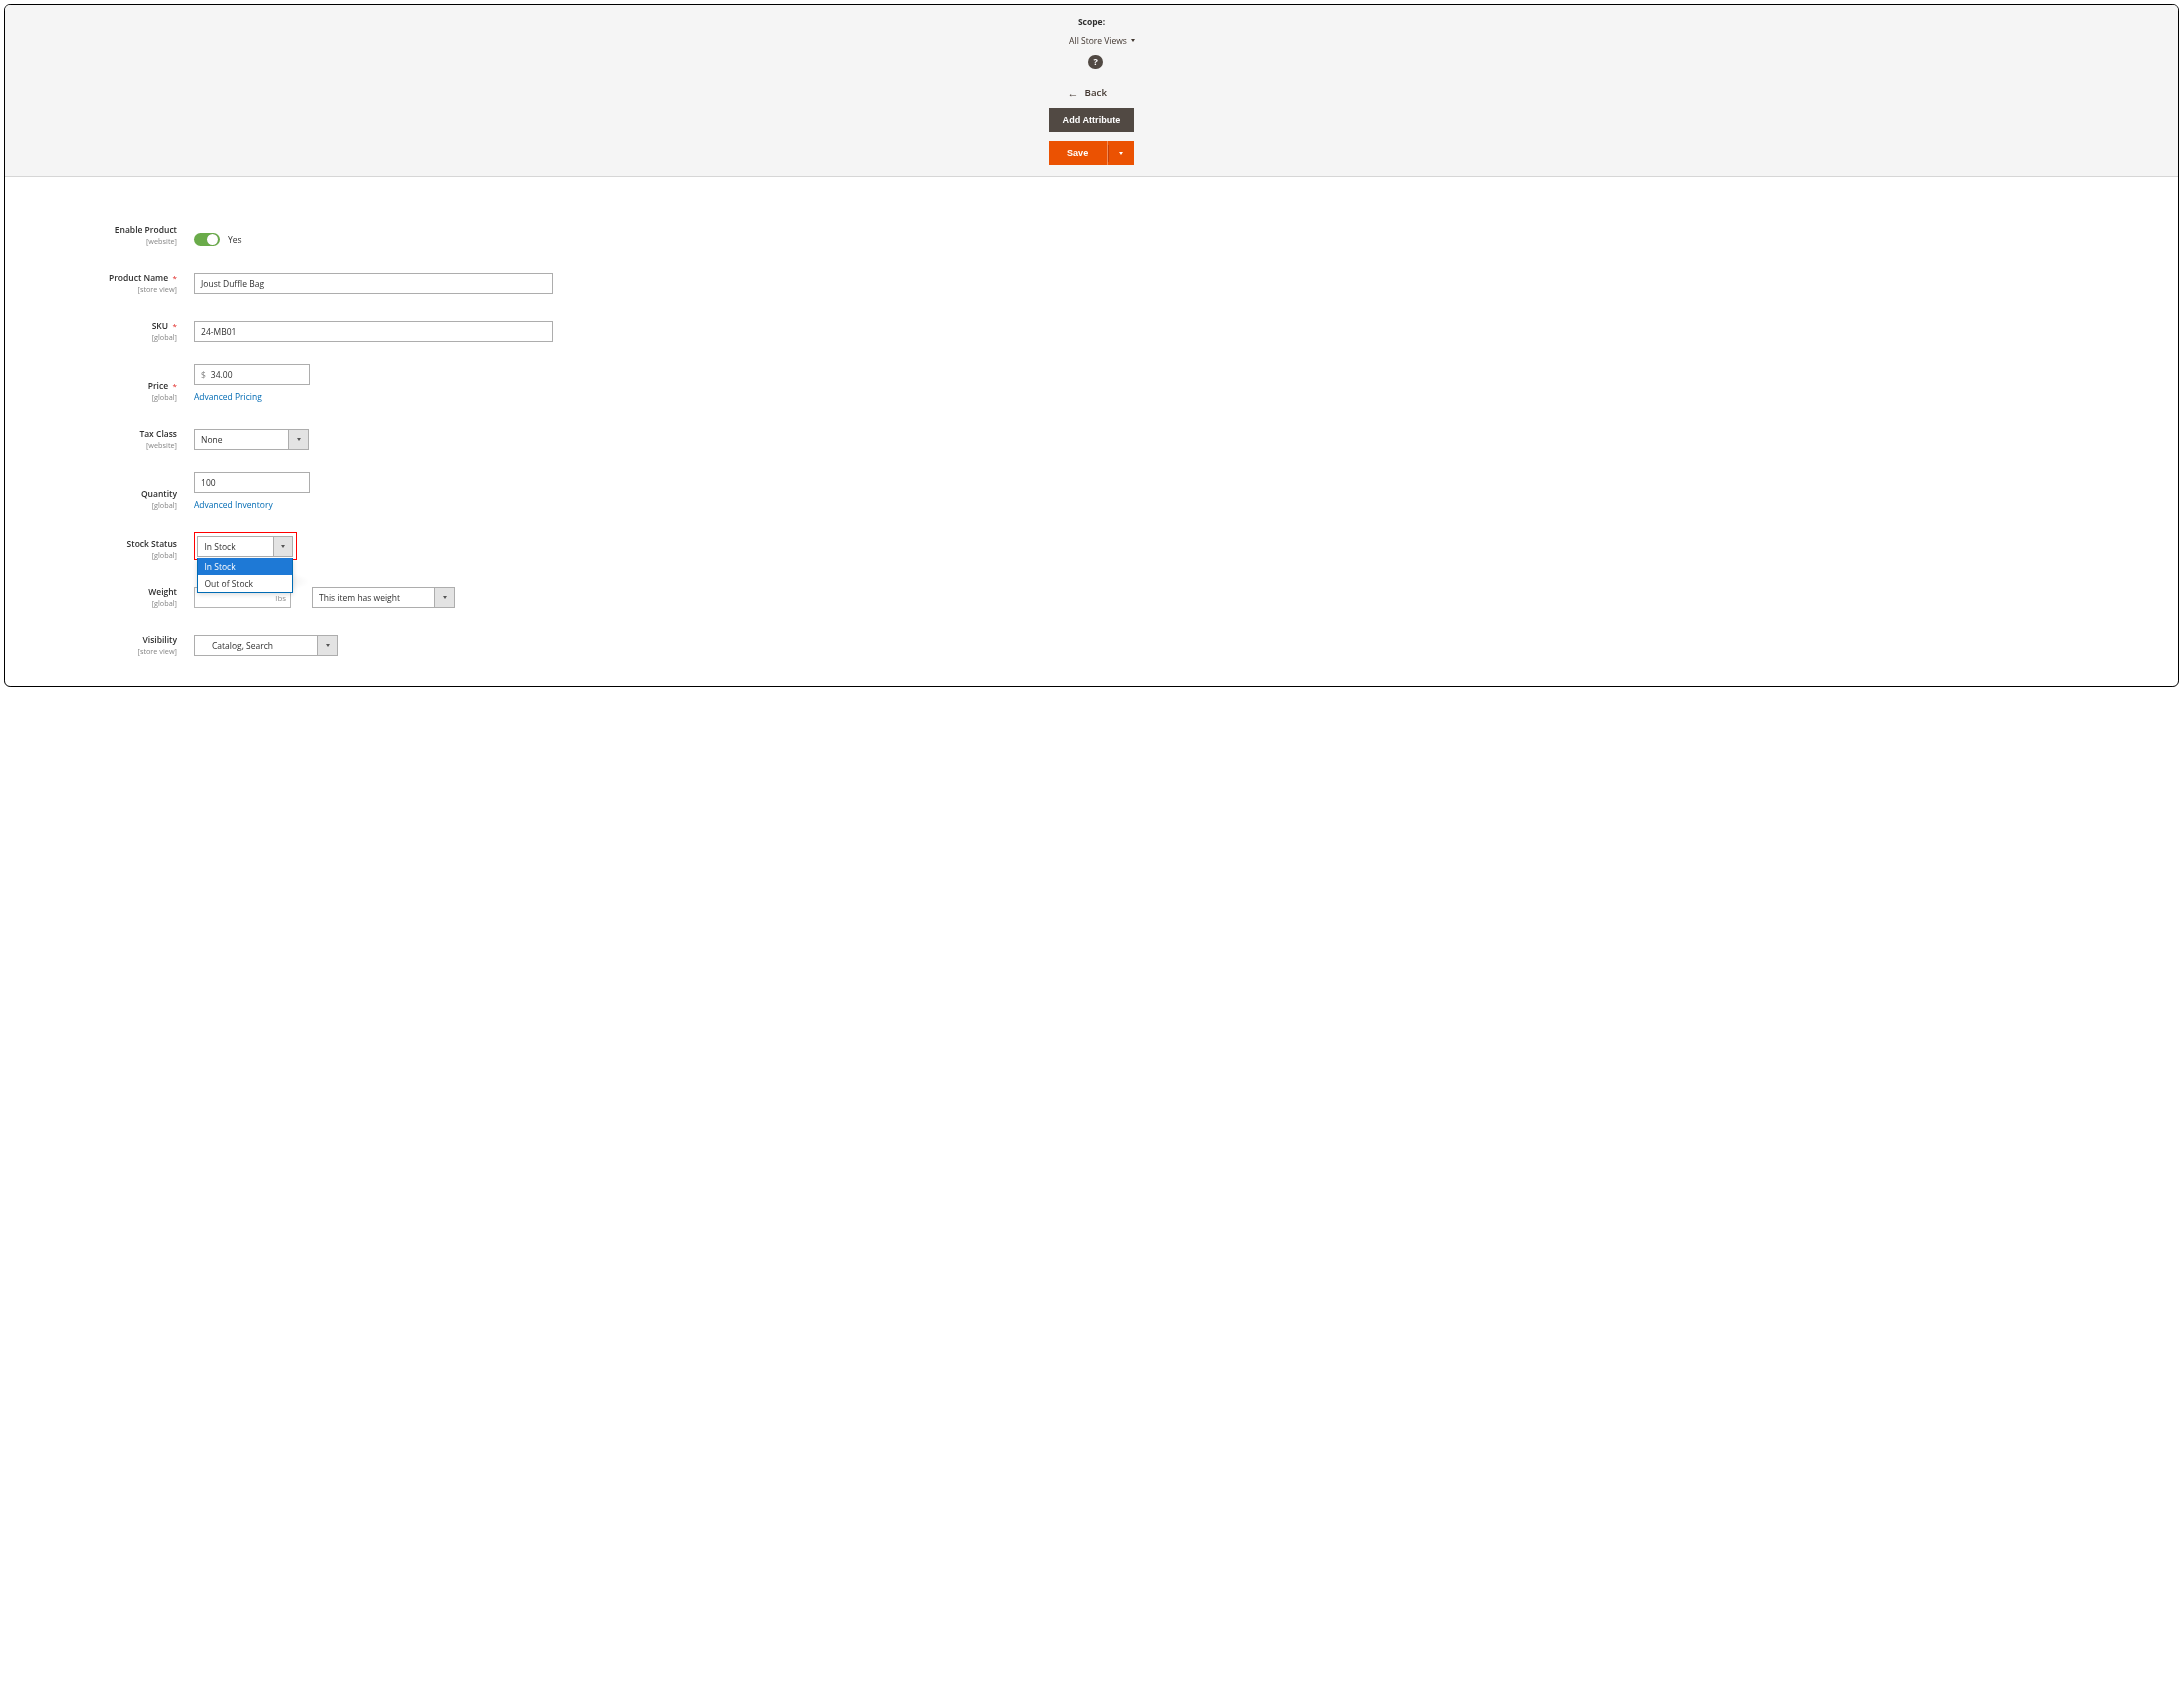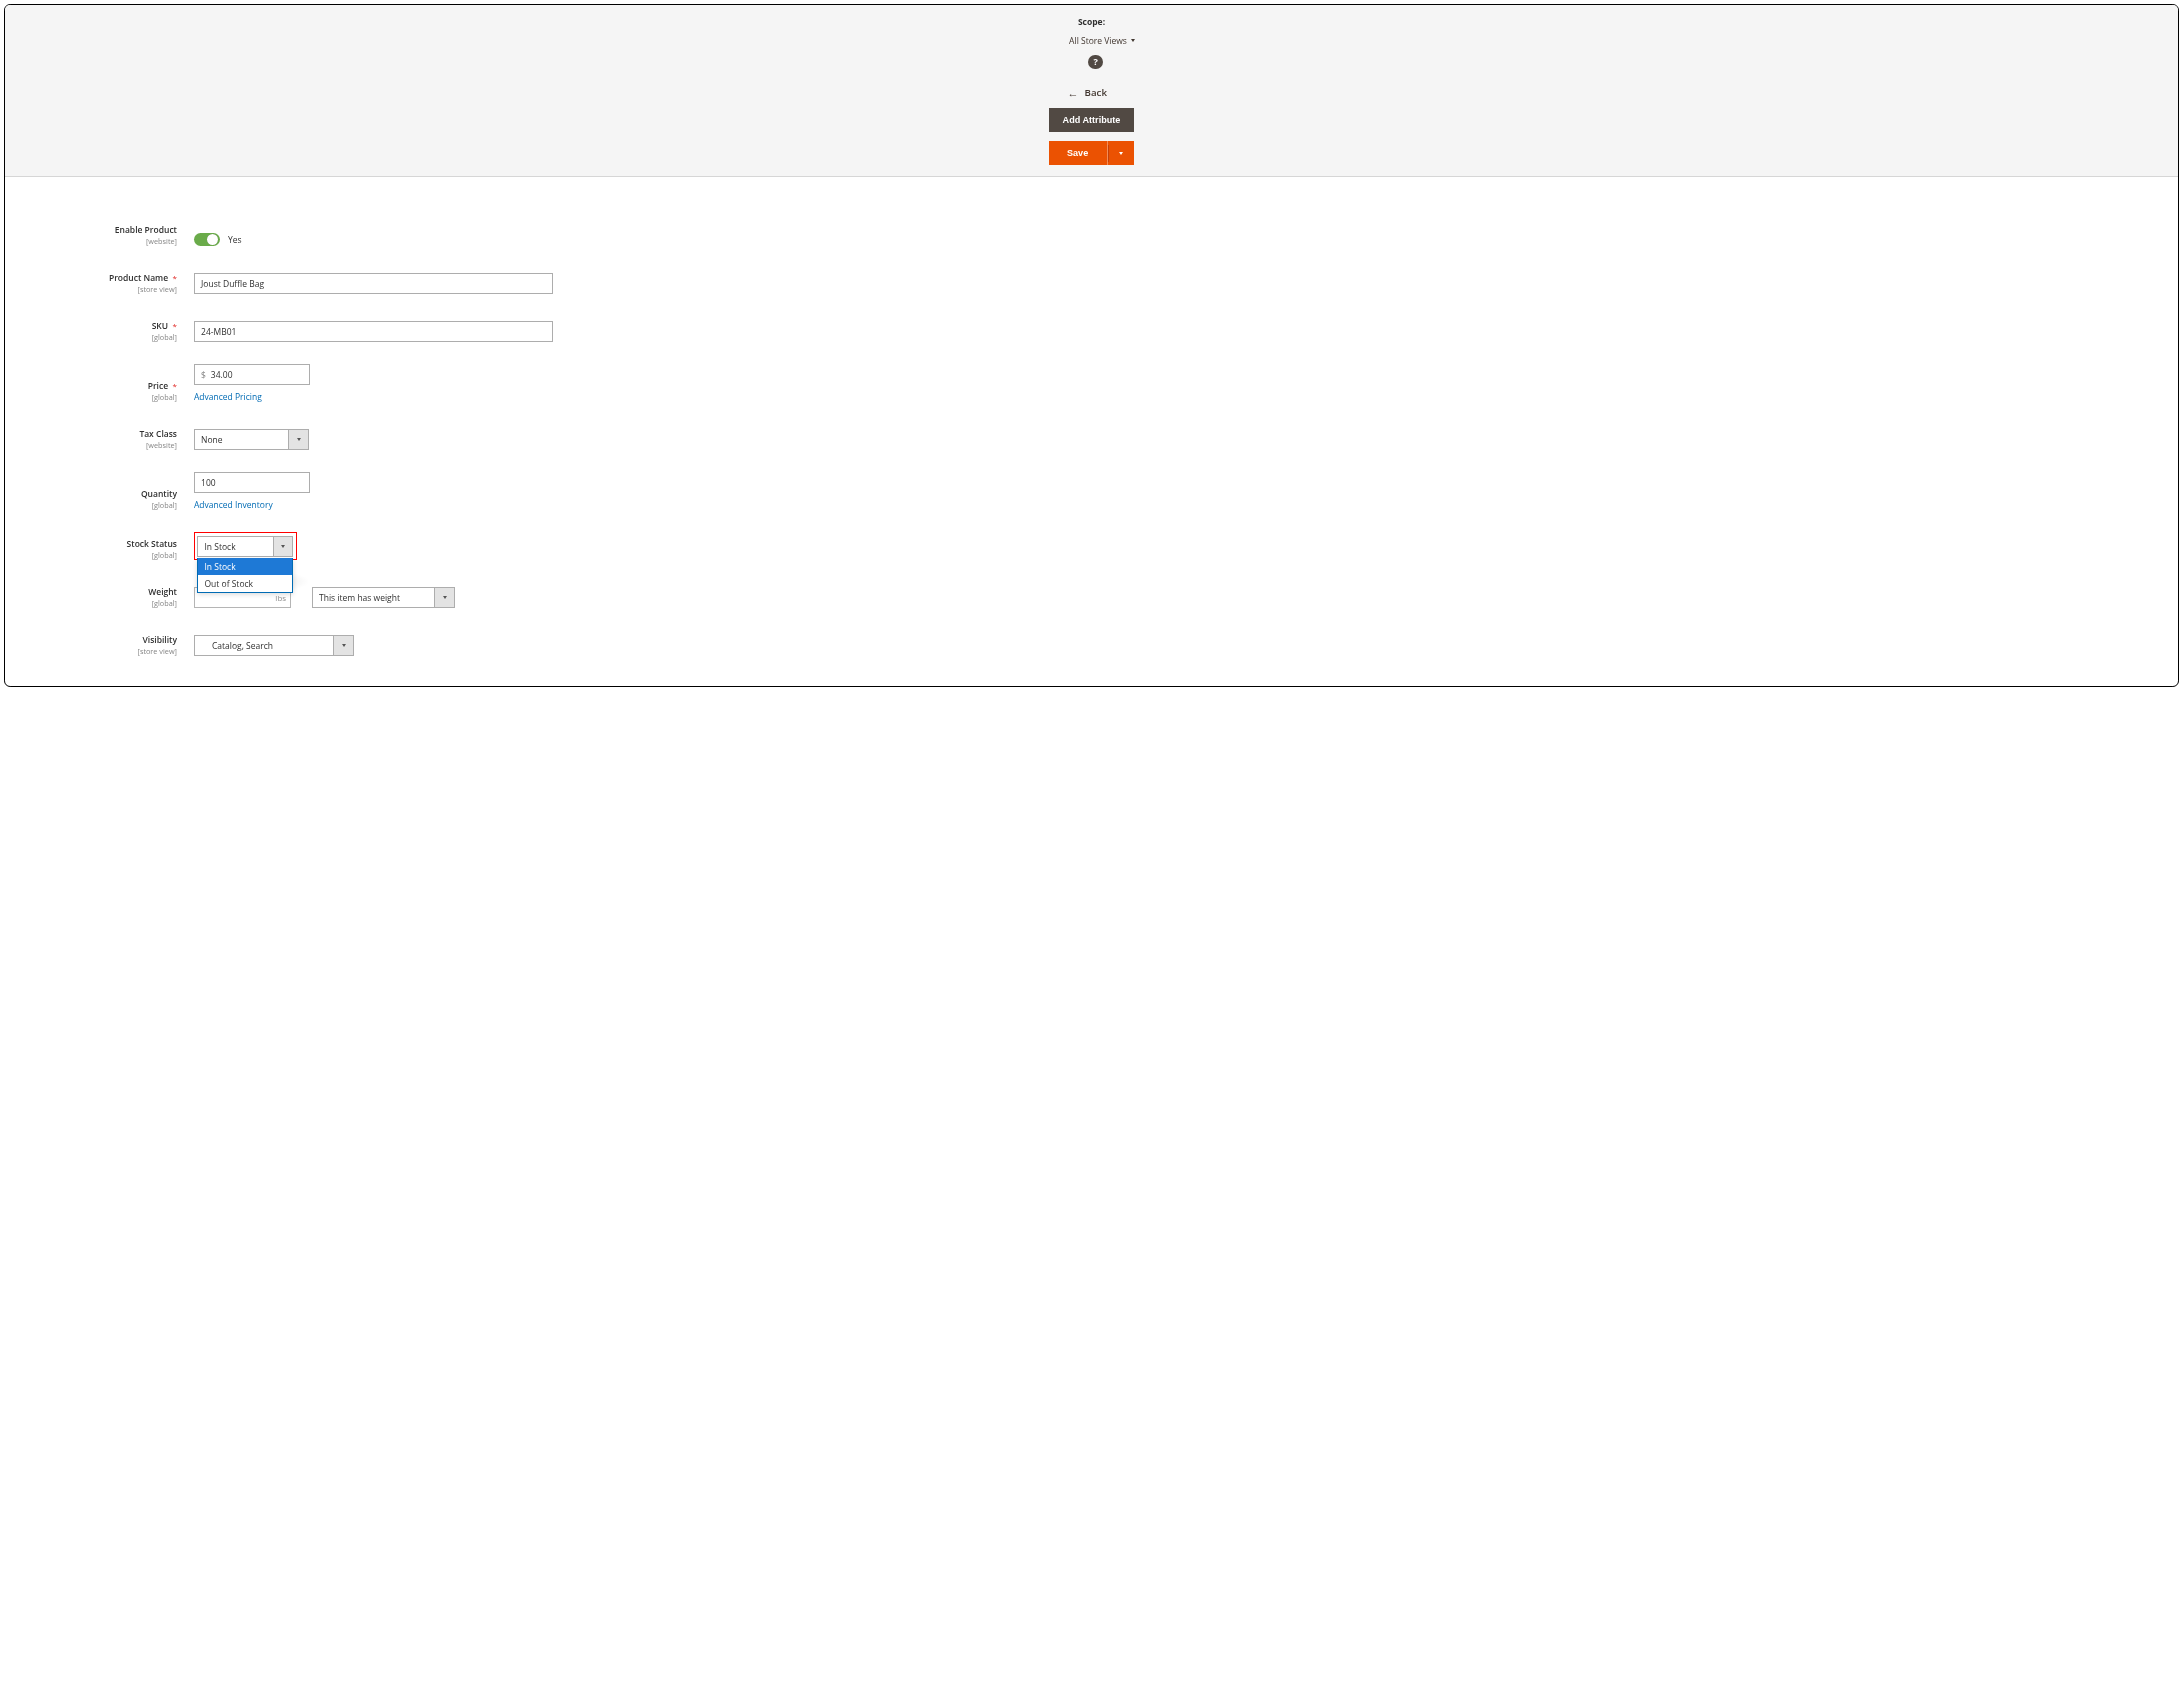--- a/index.html
+++ b/index.html
@@ -432,21 +432,21 @@
         </div>
       </div>
     </div>
 
     <div class="field-row" style="margin-bottom:6.1px;">
       <div class="label-col">
         <div class="label-main">Visibility</div>
         <div class="label-scope">[store view]</div>
       </div>
       <div class="control-col">
-        <div class="select-box w-sm" style="width:160px;padding-left:17px;">
+        <div class="select-box w-sm" style="width:144px;padding-left:17px;">
           <span class="select-value">Catalog, Search</span>
           <span class="select-trigger">
               <span class="caret-down small"></span>
             </span>
         </div>
       </div>
     </div>
 
   </div>
 </div>

